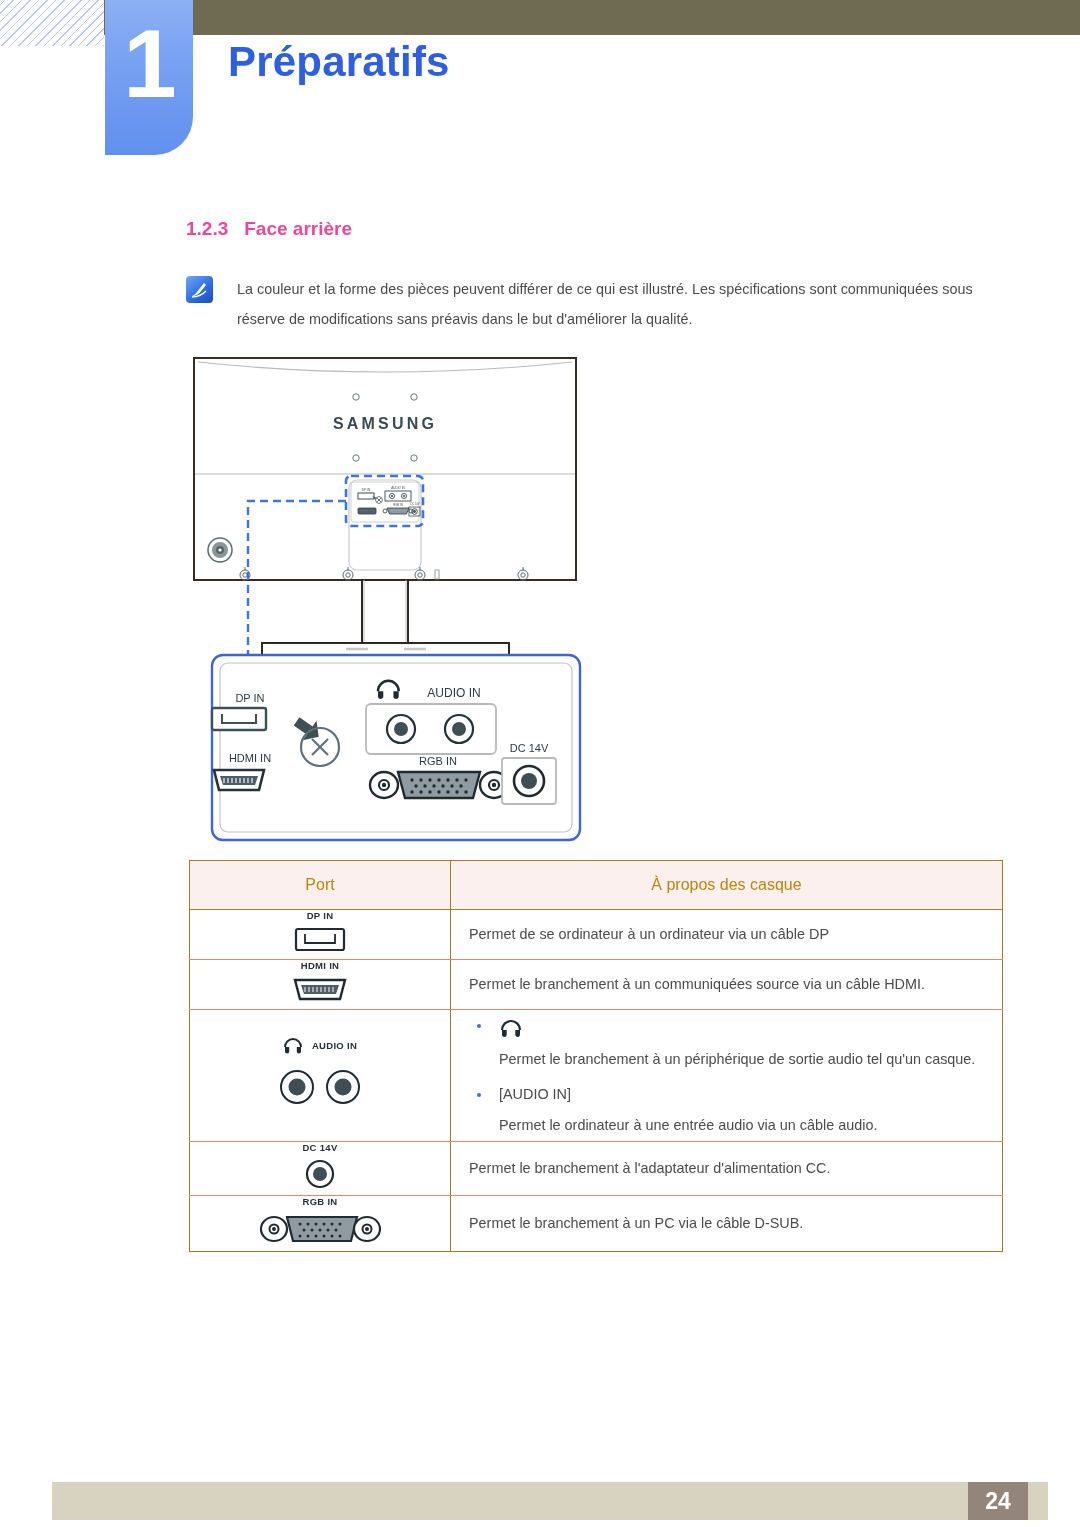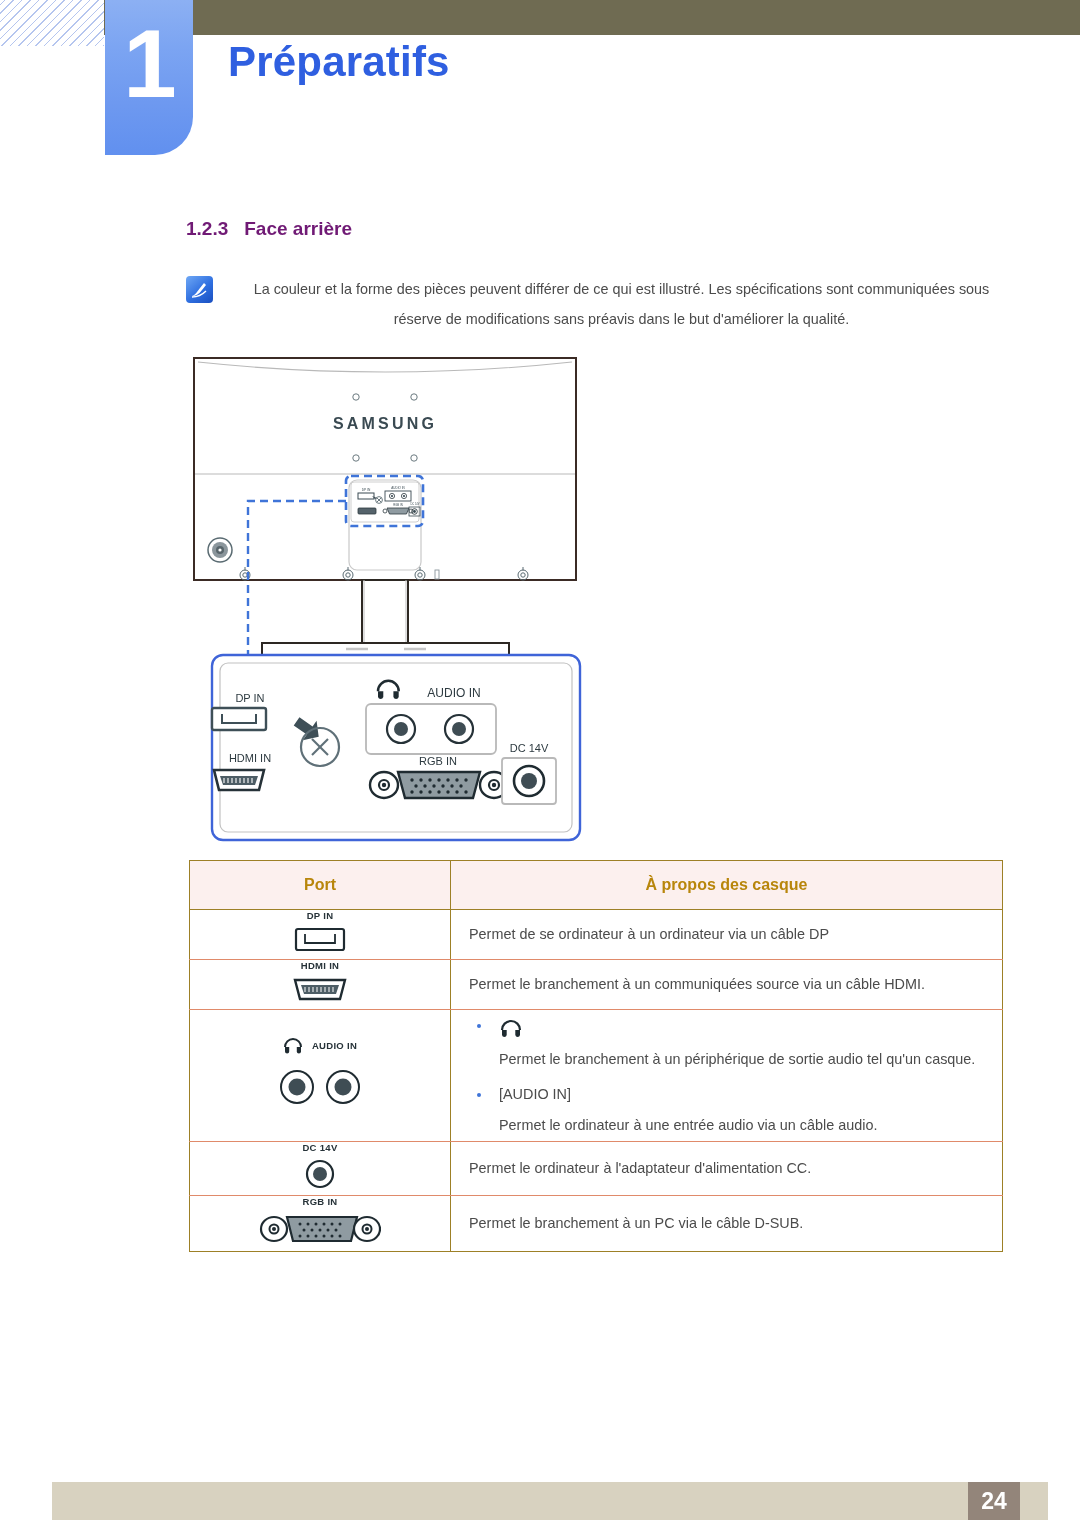--- a/index.html
+++ b/index.html
@@ -35,28 +35,28 @@
     letter-spacing:-2px;
   }
   #chapter-title{
     position:absolute;left:228px;top:38px;
     color:#2f5fe0;font-size:42px;font-weight:700;letter-spacing:.2px;
   }
 
   
   #section-heading{
     position:absolute;left:186px;top:218px;
-    color:#701a75;font-size:19px;font-weight:700;
+    color:#ec4899;font-size:19px;font-weight:700;
   }
   #section-heading .num{margin-right:16px;}
 
   
   #note-row{
     position:absolute;left:186px;top:274px;width:820px;
-    display:flex;align-items:flex-start;text-align:center;
+    display:flex;align-items:flex-start;
   }
   #note-icon{
     width:27px;height:27px;flex:0 0 27px;margin-top:2px;
     border-radius:4px;
     background:linear-gradient(140deg,#6fa8f5 0%,#2f6fe0 55%,#1a4fc0 100%);
     position:relative;overflow:hidden;
   }
   #note-icon svg{position:absolute;left:3px;top:3px;}
   #note-text{
     margin-left:24px;color:#4b4b4b;font-size:14.4px;line-height:30px;
@@ -74,21 +74,21 @@
     border-collapse:collapse;table-layout:fixed;
   }
   #port-table td,#port-table th{
     border:1px solid #e08a6a;
     padding:0;vertical-align:middle;
   }
   #port-table thead th{
     background:#fcf0ee;
     border:1px solid #9d8026;
     color:#b8860b;
-    font-size:16px;font-weight:700;
+    font-size:16px;font-weight:400;
     height:48px;
   }
   #port-table tbody td{
     border-left:1px solid #9d8026;
     border-right:1px solid #9d8026;
   }
   #port-table tbody tr:last-child td{border-bottom:1px solid #9d8026;}
   .col-port{width:260px;text-align:center;}
   .col-desc{padding-left:18px !important;}
   .desc-text{color:#4b4b4b;font-size:14.4px;line-height:31px;}
@@ -107,21 +107,21 @@
   
   #footer-bar{
     position:absolute;left:52px;top:1482px;width:996px;height:38px;
     background:#d8d2c0;
   }
   #footer-label{
     position:absolute;right:117px;top:1491px;
     color:#7b6e63;font-size:14px;font-weight:700;margin-top:35px;
   }
   #footer-page{
-    position:absolute;left:968px;top:1482px;width:52px;height:38px;
+    position:absolute;left:968px;top:1482px;width:60px;height:38px;
     background:#93857a;color:#ffffff;
     font-size:23px;font-weight:700;
     display:flex;align-items:center;justify-content:center;
   }
 </style>
 </head>
 <body>
 
 <div id="hatch"></div>
 <div id="olive-band"></div>
@@ -392,21 +392,21 @@
 
     <tr>
       <td class="col-port cell-pad">
         <span class="port-label">DC 14V</span>
         <svg width="44" height="34" viewBox="0 0 44 34" style="margin-top:4px">
           <circle cx="22" cy="17" r="13" fill="#ffffff" stroke="#1f2b31" stroke-width="2.2"></circle>
           <circle cx="22" cy="17" r="7" fill="#3f4d54"></circle>
         </svg>
       </td>
       <td class="col-desc">
-        <div class="desc-text">Permet le ordinateur à l'adaptateur d'alimentation CC.</div>
+        <div class="desc-text">Permet le branchement à l'adaptateur d'alimentation CC.</div>
       </td>
     </tr>
 
     <tr>
       <td class="col-port cell-pad">
         <span class="port-label">RGB IN</span>
         <svg width="122" height="36" viewBox="0 0 122 36" style="margin-top:4px">
           <path d="M28 6 h70 l-6 24 h-58 Z" fill="#8f9ba1" stroke="#1f2b31" stroke-width="2.2"></path>
           <g fill="#1f2b31">
             <circle cx="41" cy="13" r="1.5"></circle>

